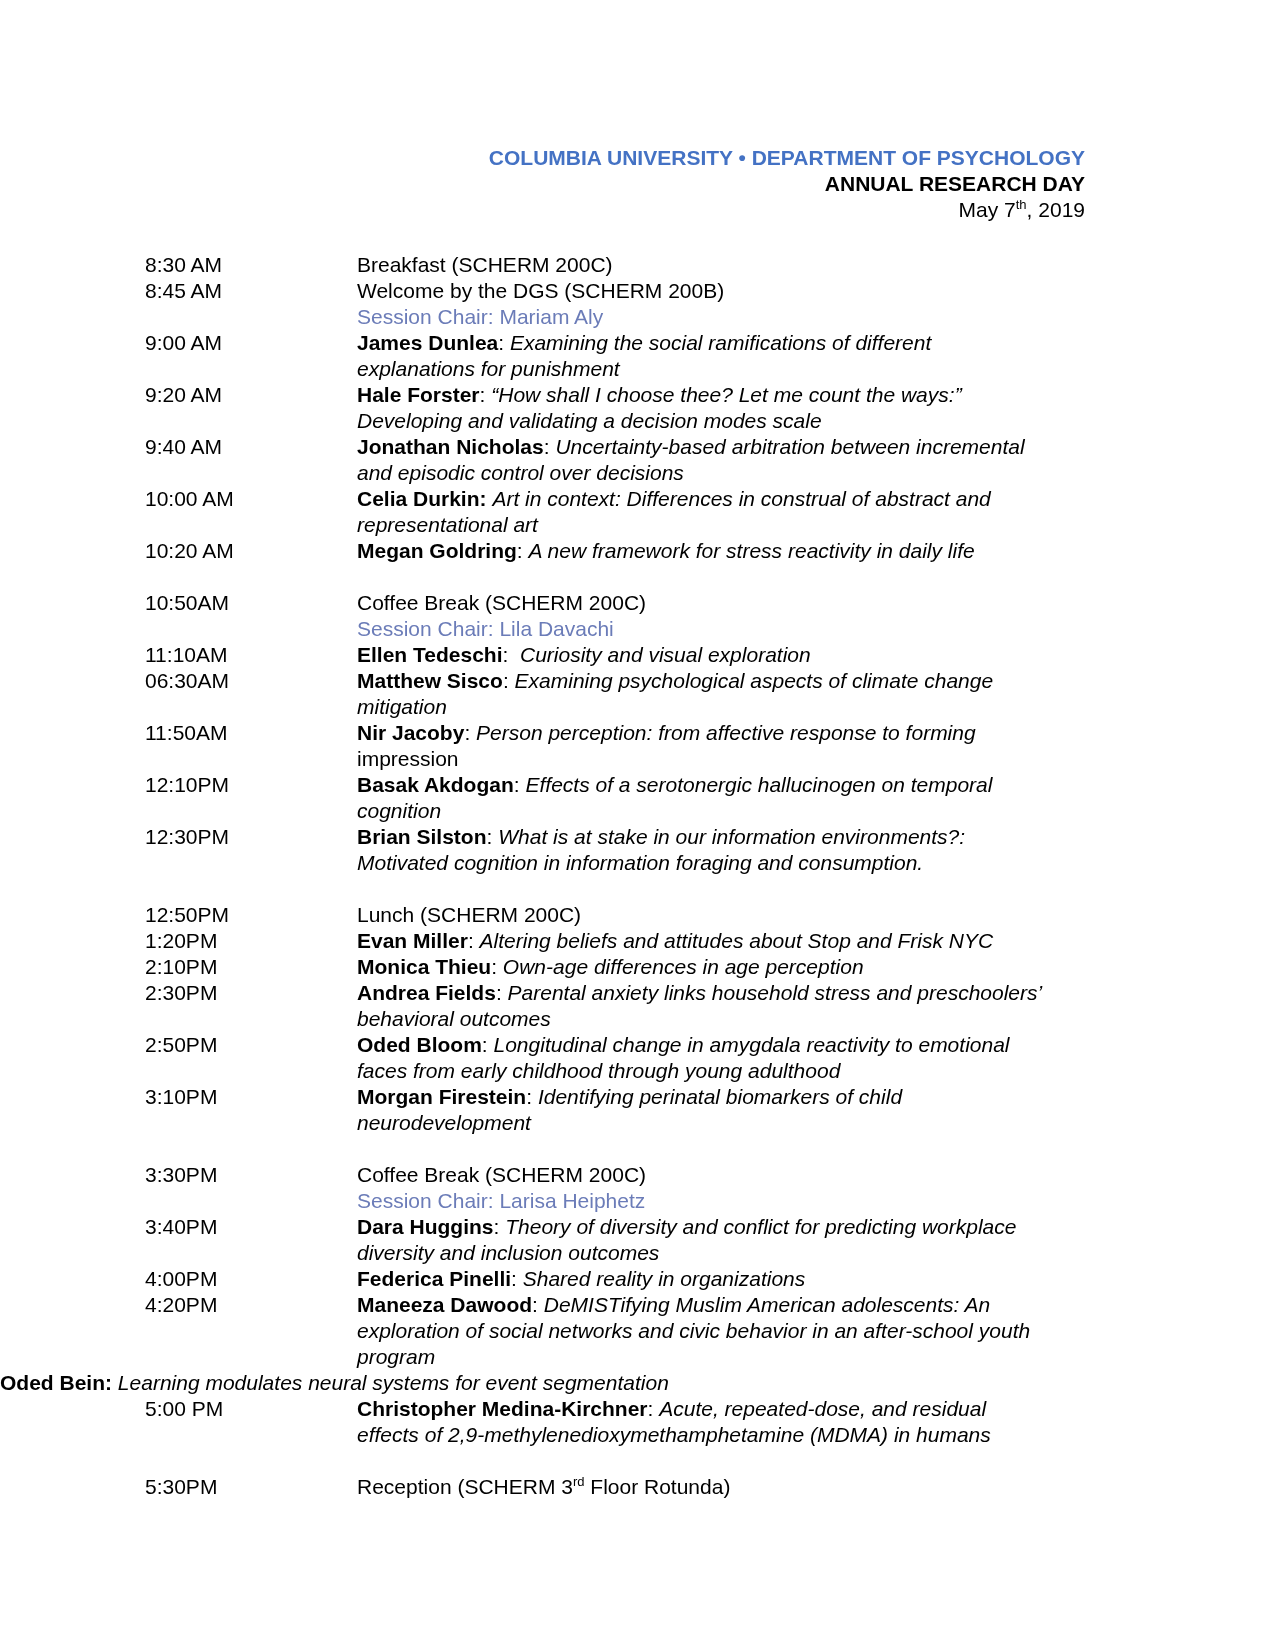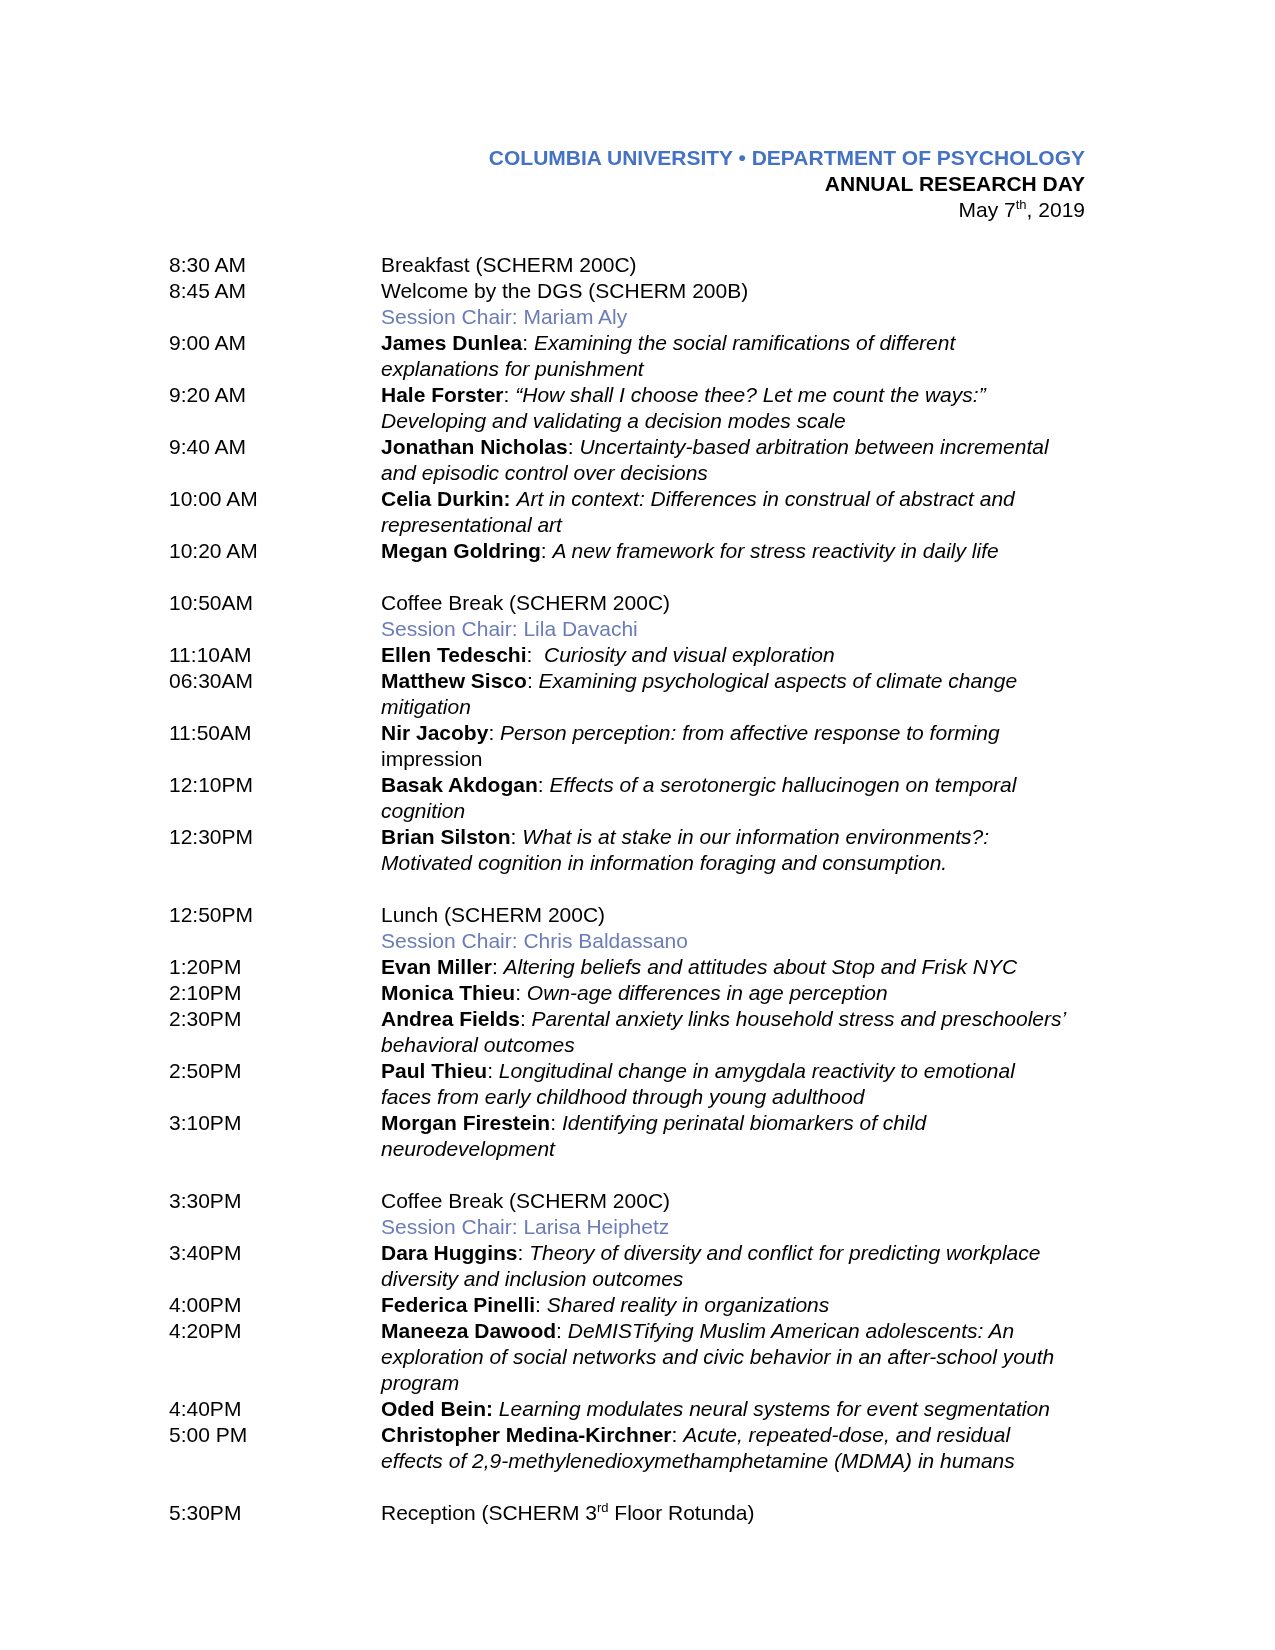--- a/index.html
+++ b/index.html
@@ -18,21 +18,21 @@
     font-size:21px;line-height:26px;
     color:var(--body-text);
     overflow:hidden;
   }
   .doc-header{width:940px;margin-left:145px;text-align:right;}
   .t1{color:var(--title-blue);font-weight:bold;}
   .t2{font-weight:bold;}
   .date-line{font-weight:normal;}
   .sup{vertical-align:super;font-size:0.62em;line-height:0;}
   #schedule{margin-top:29px;}
-  .row{display:flex;align-items:flex-start;padding-left:24px;}
+  .row{display:flex;align-items:flex-start;}
   .time{flex:0 0 212px;width:212px;padding-left:145px;box-sizing:content-box;white-space:pre;}
   
   .row .time{flex-basis:212px;}
   .content{white-space:pre-wrap;width:770px;}
   .chair{color:var(--chair-blue);}
   .gap{height:26px;}
   .b{font-weight:bold;}
   .i{font-style:italic;}
 </style>
 </head>
@@ -113,39 +113,35 @@
         <div class="time">12:30PM</div>
         <div class="content"><span class="b">Brian Silston</span><span>: </span><span class="i">What is at stake in our information environments?:
 Motivated cognition in information foraging and consumption.</span></div>
       </div>
       <div class="gap"></div>
       <div class="row">
         <div class="time">12:50PM</div>
         <div class="content"><span>Lunch (SCHERM 200C)</span></div>
       </div>
       <div class="row">
-        <div class="time"></div>
-        <div class="content chair"><span>Session Chair: Chris Baldassano</span></div>
-      </div>
-      <div class="row">
         <div class="time">1:20PM</div>
         <div class="content"><span class="b">Evan Miller</span><span>: </span><span class="i">Altering beliefs and attitudes about Stop and Frisk NYC</span></div>
       </div>
       <div class="row">
         <div class="time">2:10PM</div>
         <div class="content"><span class="b">Monica Thieu</span><span>: </span><span class="i">Own-age differences in age perception</span></div>
       </div>
       <div class="row">
         <div class="time">2:30PM</div>
         <div class="content"><span class="b">Andrea Fields</span><span>: </span><span class="i">Parental anxiety links household stress and preschoolers’
 behavioral outcomes</span></div>
       </div>
       <div class="row">
         <div class="time">2:50PM</div>
-        <div class="content"><span class="b">Paul Thieu</span><span>: </span><span class="i">Longitudinal change in amygdala reactivity to emotional
+        <div class="content"><span class="b">Oded Bloom</span><span>: </span><span class="i">Longitudinal change in amygdala reactivity to emotional
 faces from early childhood through young adulthood</span></div>
       </div>
       <div class="row">
         <div class="time">3:10PM</div>
         <div class="content"><span class="b">Morgan Firestein</span><span>: </span><span class="i">Identifying perinatal biomarkers of child
 neurodevelopment</span></div>
       </div>
       <div class="gap"></div>
       <div class="row">
         <div class="time">3:30PM</div>
@@ -164,21 +160,20 @@
         <div class="time">4:00PM</div>
         <div class="content"><span class="b">Federica Pinelli</span><span>: </span><span class="i">Shared reality in organizations</span></div>
       </div>
       <div class="row">
         <div class="time">4:20PM</div>
         <div class="content"><span class="b">Maneeza Dawood</span><span>: </span><span class="i">DeMISTifying Muslim American adolescents: An
 exploration of social networks and civic behavior in an after-school youth
 program</span></div>
       </div>
       <div class="row">
-        <div class="time">4:40PM</div>
         <div class="content"><span class="b">Oded Bein:</span><span> </span><span class="i">Learning modulates neural systems for event segmentation</span></div>
       </div>
       <div class="row">
         <div class="time">5:00 PM</div>
         <div class="content"><span class="b">Christopher Medina-Kirchner</span><span>: </span><span class="i">Acute, repeated-dose, and residual
 effects of 2,9-methylenedioxymethamphetamine (MDMA) in humans</span></div>
       </div>
       <div class="gap"></div>
       <div class="row">
         <div class="time">5:30PM</div>

